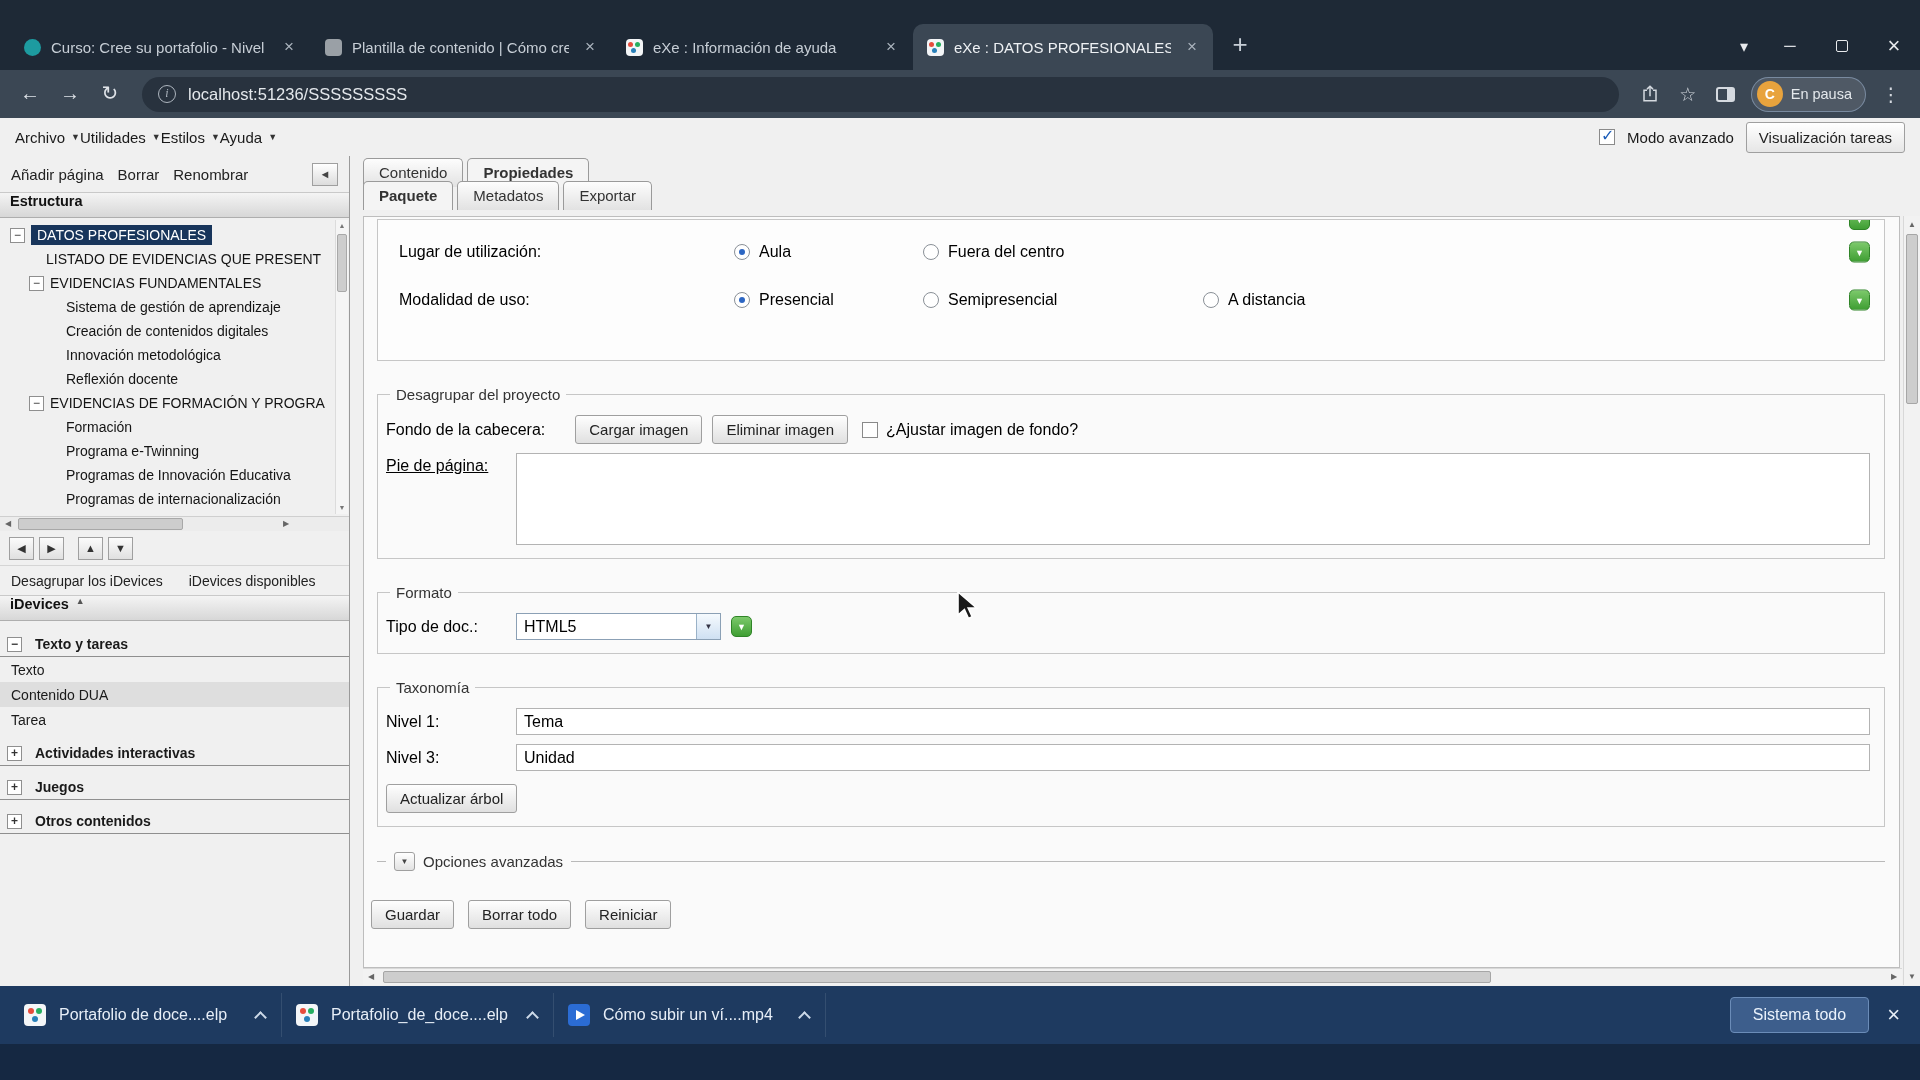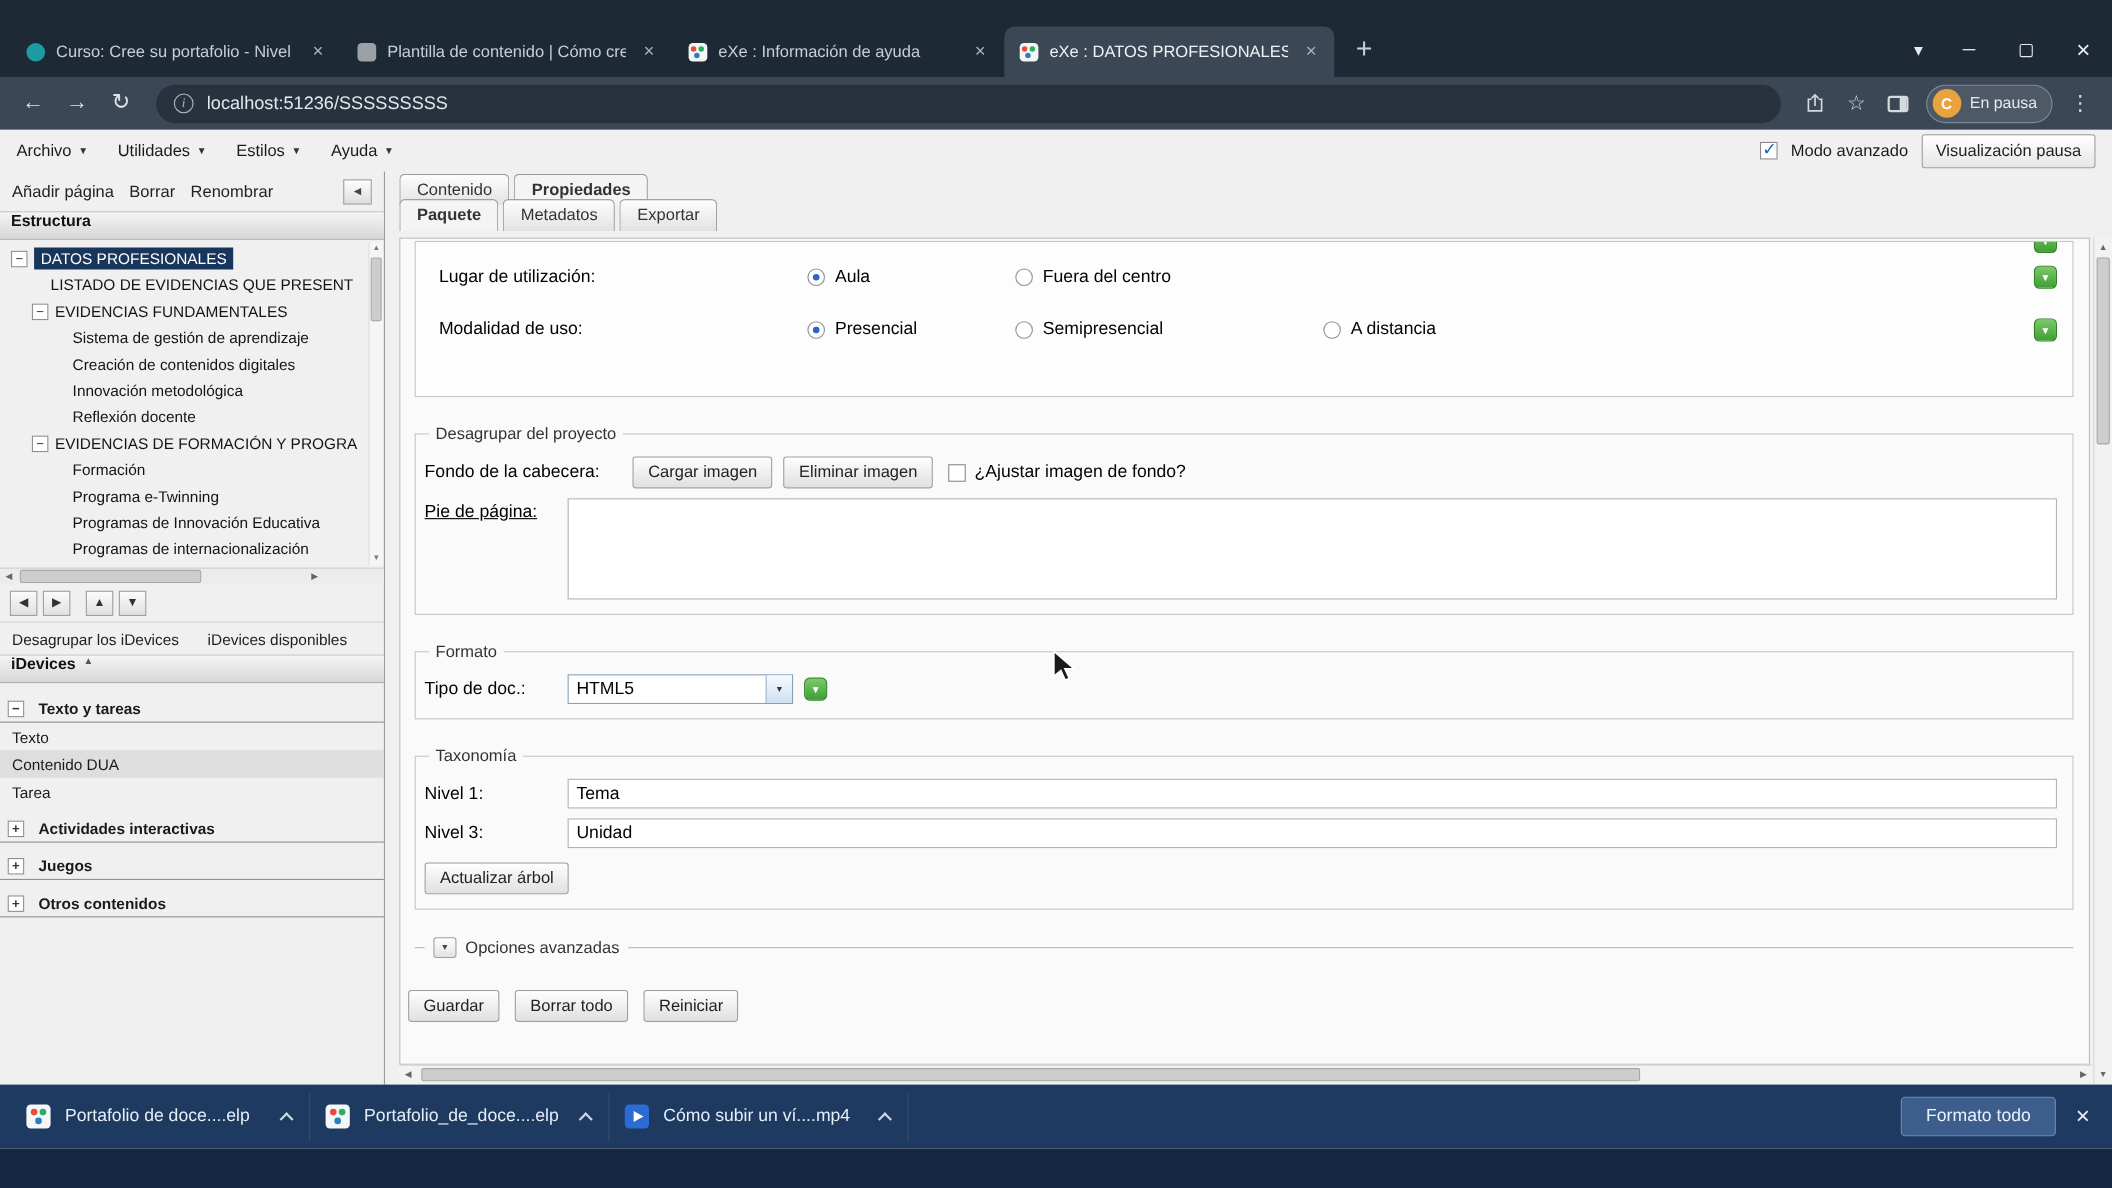--- a/index.html
+++ b/index.html
@@ -47,21 +47,21 @@
   .panel-icon { width:19px; height:15px; border:2px solid #d5dae0; border-radius:3px; position:relative; }
   .panel-icon::after { content:""; position:absolute; right:0; top:0; bottom:0; width:6px; background:#d5dae0; }
   .profile-chip { display:flex; align-items:center; gap:8px; background:rgba(255,255,255,0.10);
     border:1px solid rgba(173,198,231,0.45); border-radius:18px; height:35px; padding:0 13px 0 5px; margin:0 4px; }
   .avatar { width:26px; height:26px; border-radius:50%; background:#e8a33d; color:#fff;
     font-size:14px; font-weight:bold; text-align:center; line-height:26px; }
   .profile-status { color:#e4e8ec; font-size:14.5px; white-space:nowrap; }
 
   
   .menubar { position:absolute; top:118px; left:0; right:0; height:38px; background:#f0f0f0;
-    display:flex; align-items:center; padding:0 15px; gap:27px; font-size:15px; color:#1a1a1a; }
+    display:flex; align-items:center; padding:0 15px; font-size:15px; color:#1a1a1a; }
   .menu-item { display:flex; align-items:center; gap:6px; }
   .menu-caret { font-size:9px; color:#333; }
   .menubar-right { margin-left:auto; display:flex; align-items:center; gap:12px; }
   .cb { width:16px; height:16px; border:1px solid #8a8a8a; background:#fff; position:relative; flex:none; }
   .cb.checked::after { content:"✓"; position:absolute; top:-4px; left:1px; font-size:16px;
     font-weight:bold; color:#1b5cb8; }
   .btn-light { background:linear-gradient(#ffffff,#e6e6e6); border:1px solid #9f9f9f;
     border-radius:3px; padding:6px 12px; font-size:15px; color:#222; }
 
   
@@ -282,21 +282,21 @@
       <span>Estilos</span>
       <span class="menu-caret">▼</span>
     </span>
     <span class="menu-item">
       <span>Ayuda</span>
       <span class="menu-caret">▼</span>
     </span>
     <span class="menubar-right">
       <span class="cb checked"></span>
       <span>Modo avanzado</span>
-      <span class="btn-light">Visualización pausa</span>
+      <span class="btn-light">Visualización tareas</span>
     </span>
   </div>
 
   <div class="workspace">
 
     <div class="sidebar">
       <div class="side-toolbar">
         <span>Añadir página</span>
         <span>Borrar</span>
         <span>Renombrar</span>
@@ -523,21 +523,21 @@
     <div class="dl-item">
       <span class="ic ic-exe"></span>
       <span class="dl-name">Portafolio_de_doce....elp</span>
       <span class="dl-chev"></span>
     </div>
     <div class="dl-item">
       <span class="ic ic-video"></span>
       <span class="dl-name">Cómo subir un ví....mp4</span>
       <span class="dl-chev"></span>
     </div>
-    <div class="dl-show">Formato todo</div>
+    <div class="dl-show">Sistema todo</div>
     <div class="dl-close">×</div>
   </div>
 
   <div class="bottombar"></div>
 
   <div class="cursor">
     <svg width="26" height="28" viewBox="0 0 13 14">
       <path d="M1,0 L1,11.5 L4.2,8.8 L6.2,13.2 L8.1,12.3 L6.1,8 L10.3,8 Z" fill="#1a1a1a" stroke="#fff" stroke-width="0.8"></path>
     </svg>
   </div>

